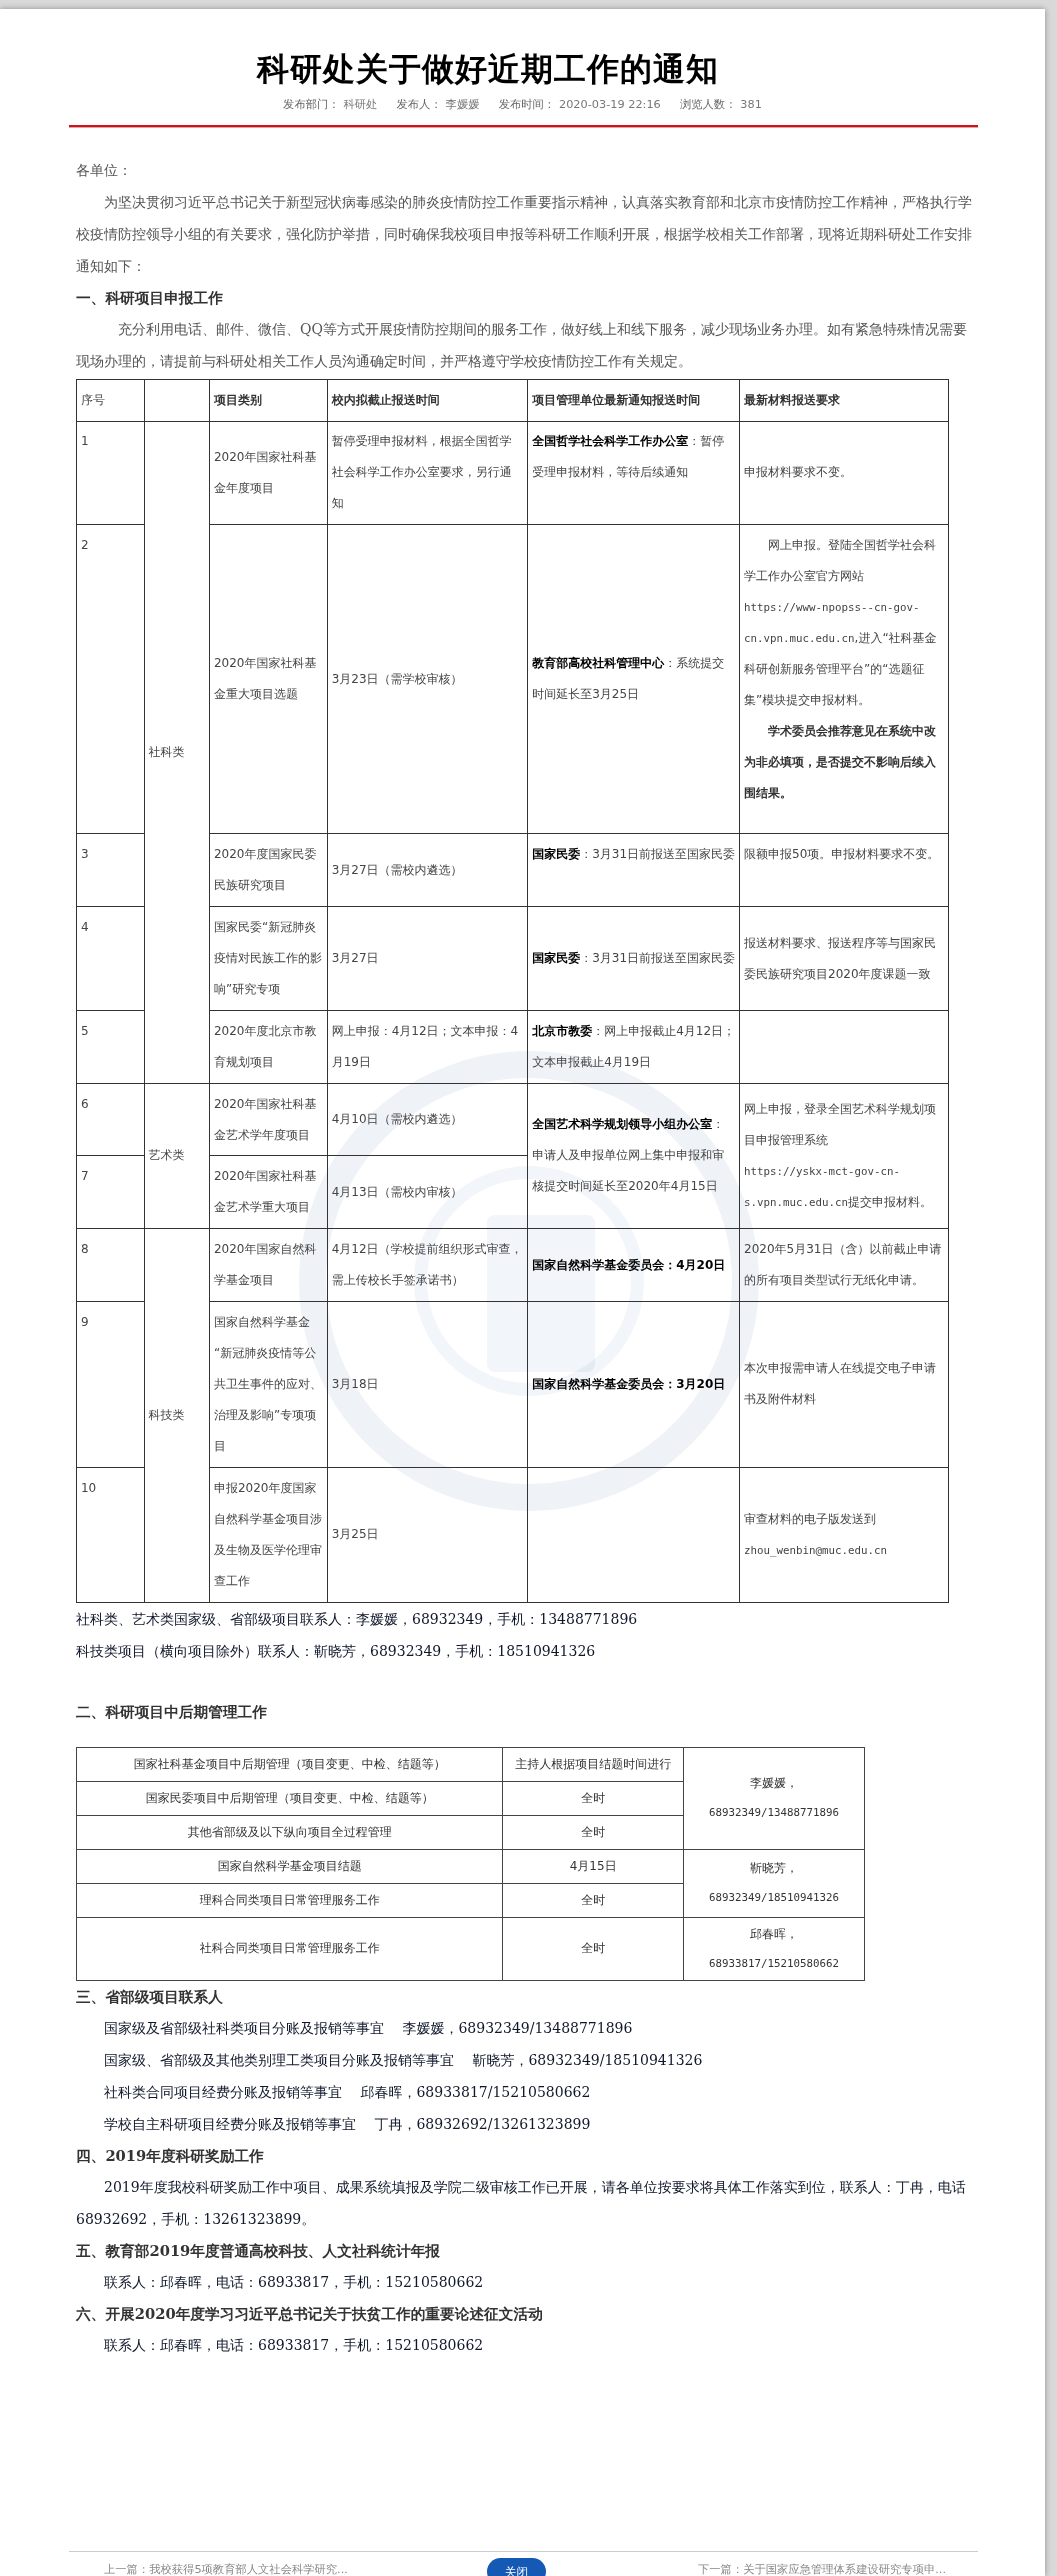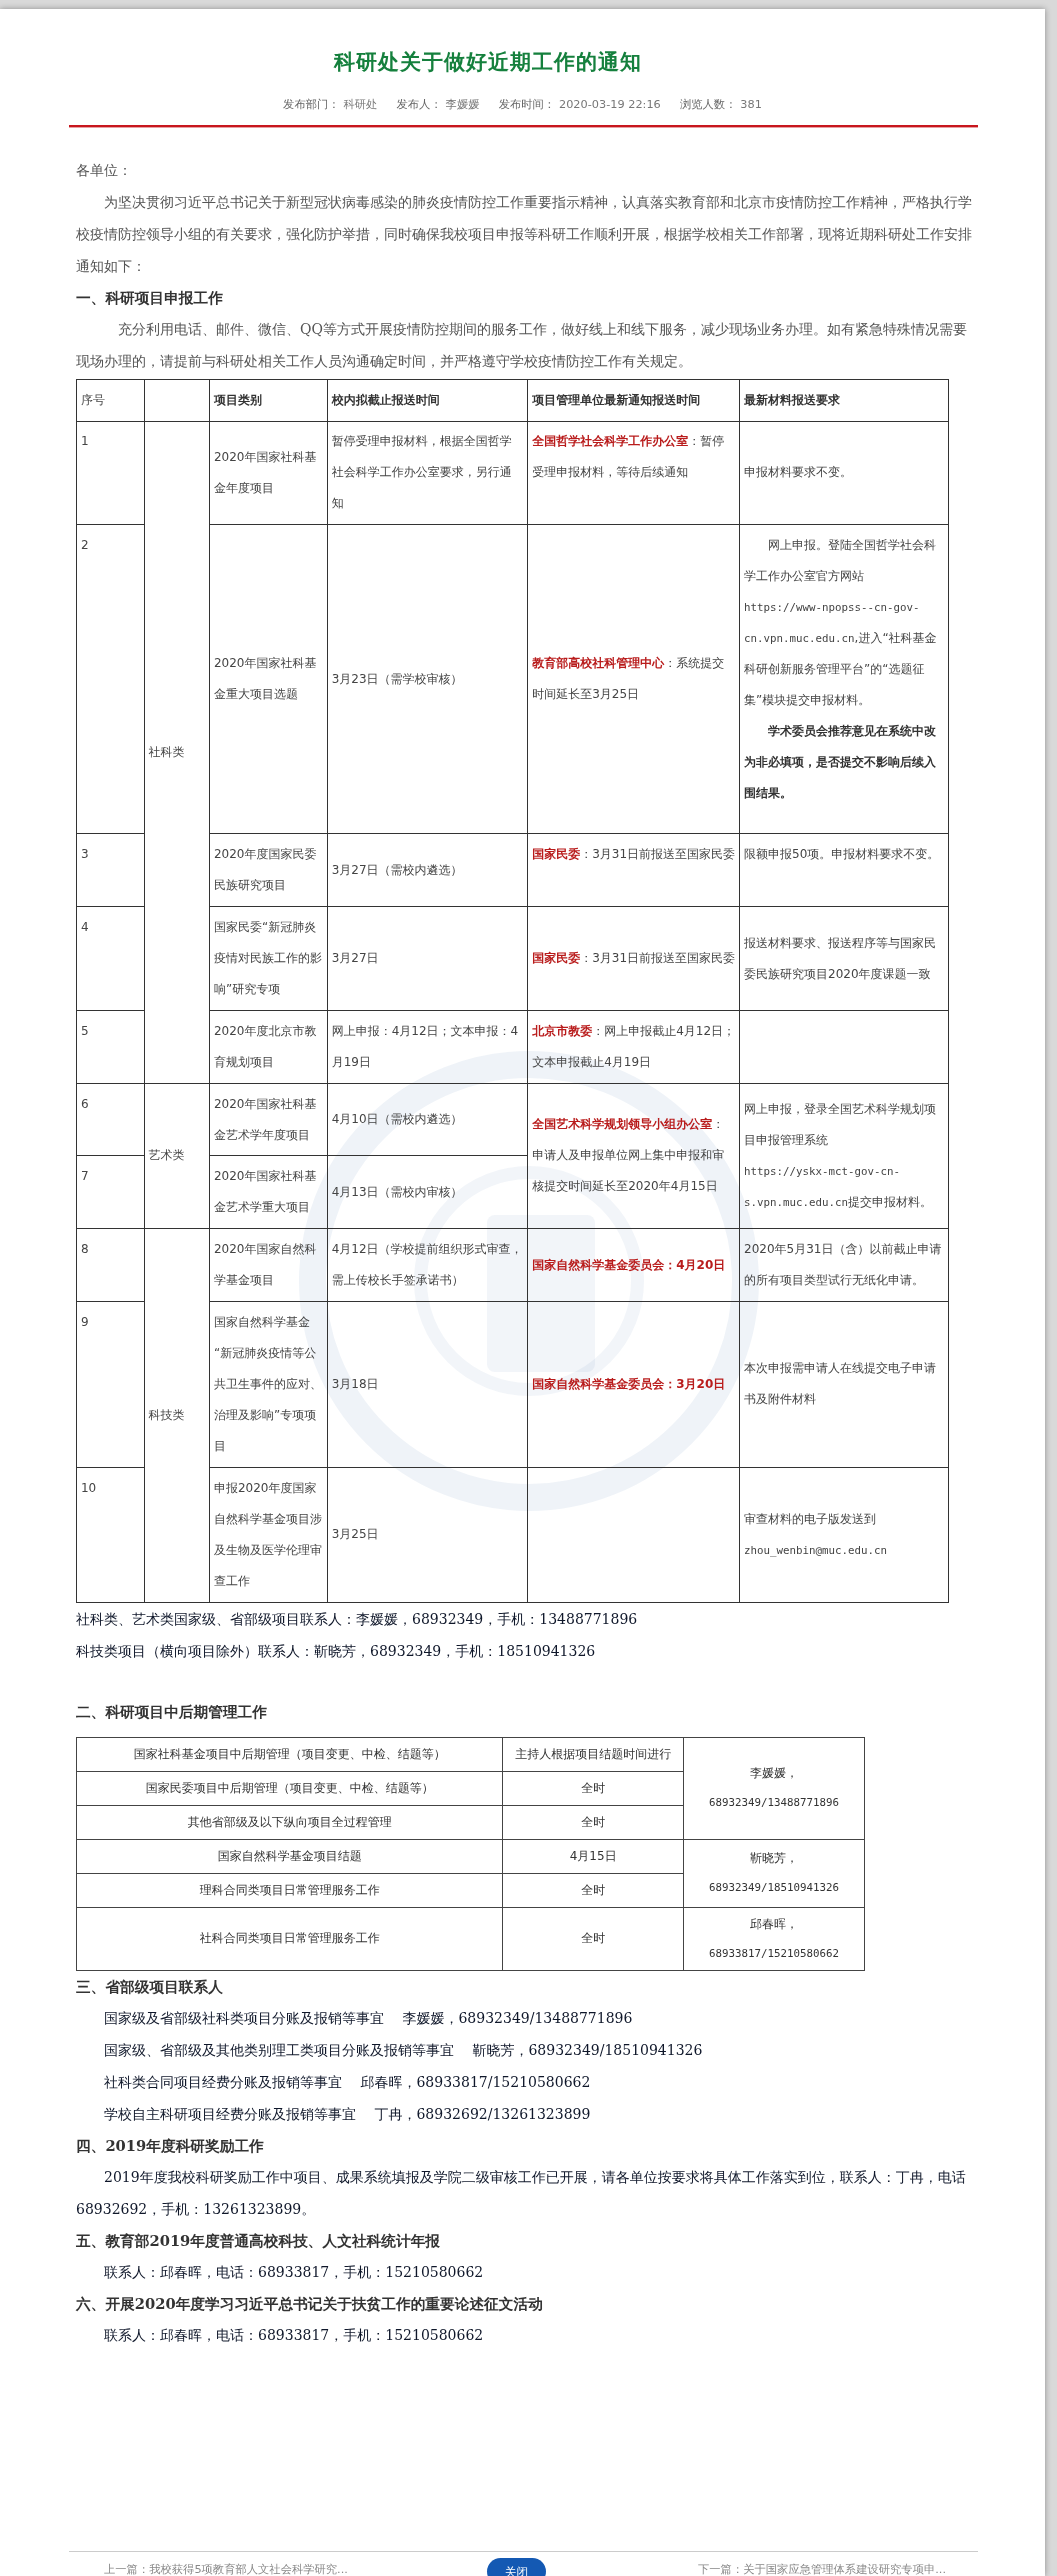--- a/index.html
+++ b/index.html
@@ -1,34 +1,34 @@
 <!DOCTYPE html>
 <html><head>
 <meta charset="utf-8">
 <style>
   html,body{margin:0;padding:0;}
   body{width:1057px;height:2576px;background:#d9d9d9;font-family:"DejaVu Serif","Liberation Serif",serif;overflow:hidden;position:relative;}
   .page{position:absolute;left:0;top:8.8px;width:1045px;height:2567px;background:#fff;box-shadow:0 0 5.9px rgba(0,0,0,.35);}
-  .title{position:absolute;left:0;top:39px;width:976px;text-align:center;font-family:"DejaVu Sans","Liberation Sans",sans-serif;font-size:21px;font-weight:bold;color:#15803d;letter-spacing:1px;}
+  .title{position:absolute;left:0;top:39px;width:976px;text-align:center;font-family:"DejaVu Sans","Liberation Sans",sans-serif;font-size:32px;font-weight:bold;color:#000000;letter-spacing:1px;}
   .meta{position:absolute;left:0;top:88px;width:1045px;text-align:center;font-family:"DejaVu Sans","Liberation Sans",sans-serif;font-size:11.3px;color:#777;}
   .meta span{margin:0 3.9px;}
   .meta .lbl{color:#666;margin-right:0;}
   .rule{position:absolute;left:69px;top:116px;width:909px;height:2px;background:#c8161d;box-shadow:0 1px 0 #e8a0a3;}
   .content{position:absolute;left:76px;top:145px;width:900px;color:#555;font-size:14px;}
   p{margin:0;line-height:32px;}
   .indent{text-indent:2em;}
   .indent2{text-indent:3em;}
   h3{margin:0;font-size:14.7px;font-weight:bold;color:#333;line-height:31px;}
   table.t1{border-collapse:collapse;width:873px;margin-top:2px;font-family:"DejaVu Sans","Liberation Sans",sans-serif;font-size:12px;color:#444;position:relative;z-index:1;}
   table.t1 td{border:1.5px solid #333;vertical-align:top;padding:4.9px 3.9px;line-height:31px;}
   table.t1 td.mid{vertical-align:middle;}
-  table.t1 b{color:#b91c1c;}
+  table.t1 b{color:#000000;}
   .mono{font-family:"DejaVu Sans Mono","Liberation Mono",monospace;font-size:10.8px;}
   .bind-b{font-weight:bold;color:#333;}
-  table.t2{border-collapse:collapse;width:789px;font-family:"DejaVu Sans","Liberation Sans",sans-serif;font-size:12px;color:#333;margin-top:10px;}
+  table.t2{border-collapse:collapse;width:789px;font-family:"DejaVu Sans","Liberation Sans",sans-serif;font-size:12px;color:#333;margin-top:20px;}
   table.t2 td{border:1.5px solid #444;text-align:center;vertical-align:middle;padding:0 3.9px;height:33px;line-height:29px;}
   .contact{color:#0f172a;}
   .watermark{position:absolute;left:299px;top:1042px;width:460px;height:460px;border-radius:50%;border:27px solid rgba(30,80,160,0.07);box-sizing:border-box;z-index:0;}
   .watermark .inner{position:absolute;left:88px;top:88px;width:230px;height:230px;border-radius:50%;border:13.7px solid rgba(30,80,160,0.06);box-sizing:border-box;}
   .watermark .blk{position:absolute;left:161px;top:137px;width:108px;height:157px;background:rgba(30,80,160,0.06);border-radius:7.8px;}
   .footer-line{position:absolute;left:69px;top:2542px;width:909px;height:1px;background:#ccc;}
   .prev{position:absolute;left:84px;top:2553px;font-family:"DejaVu Sans","Liberation Sans",sans-serif;font-size:11.3px;color:#888;margin-left:20px;}
   .next{position:absolute;left:698px;top:2553px;font-family:"DejaVu Sans","Liberation Sans",sans-serif;font-size:11.3px;color:#888;}
   .close-btn{position:absolute;left:487px;top:2549px;width:59px;height:27px;border-radius:13.7px;background:#1459b3;color:#fff;font-family:"DejaVu Sans","Liberation Sans",sans-serif;font-size:11.7px;text-align:center;line-height:27px;border:none;}
 </style>

